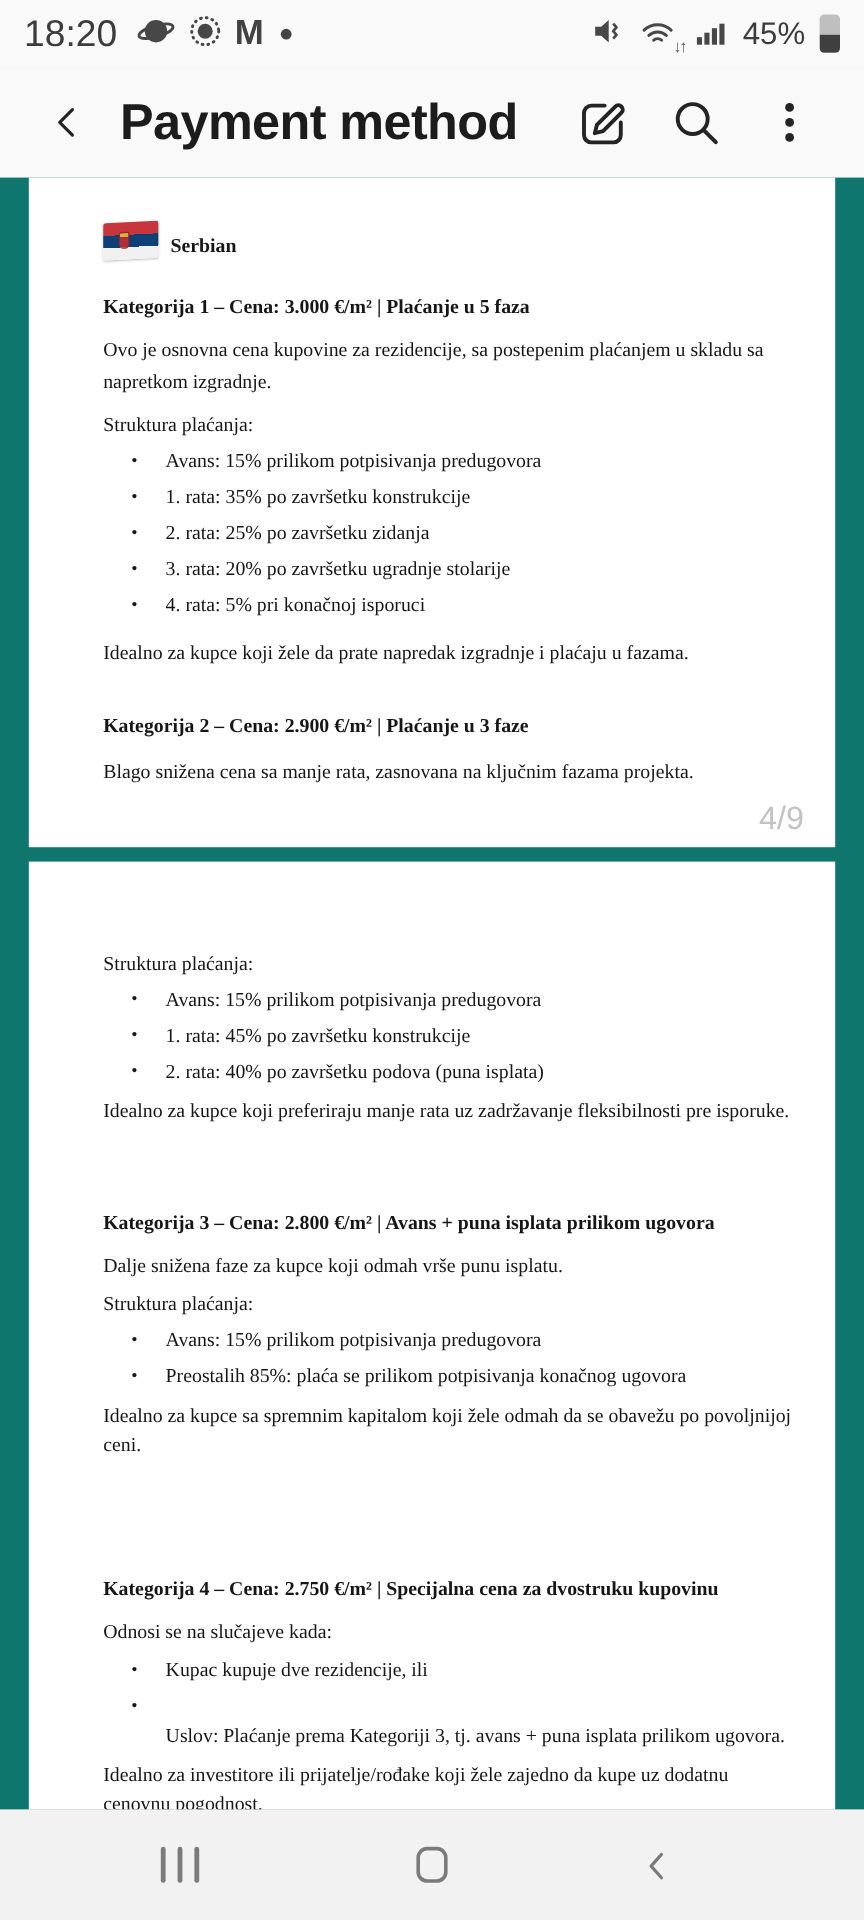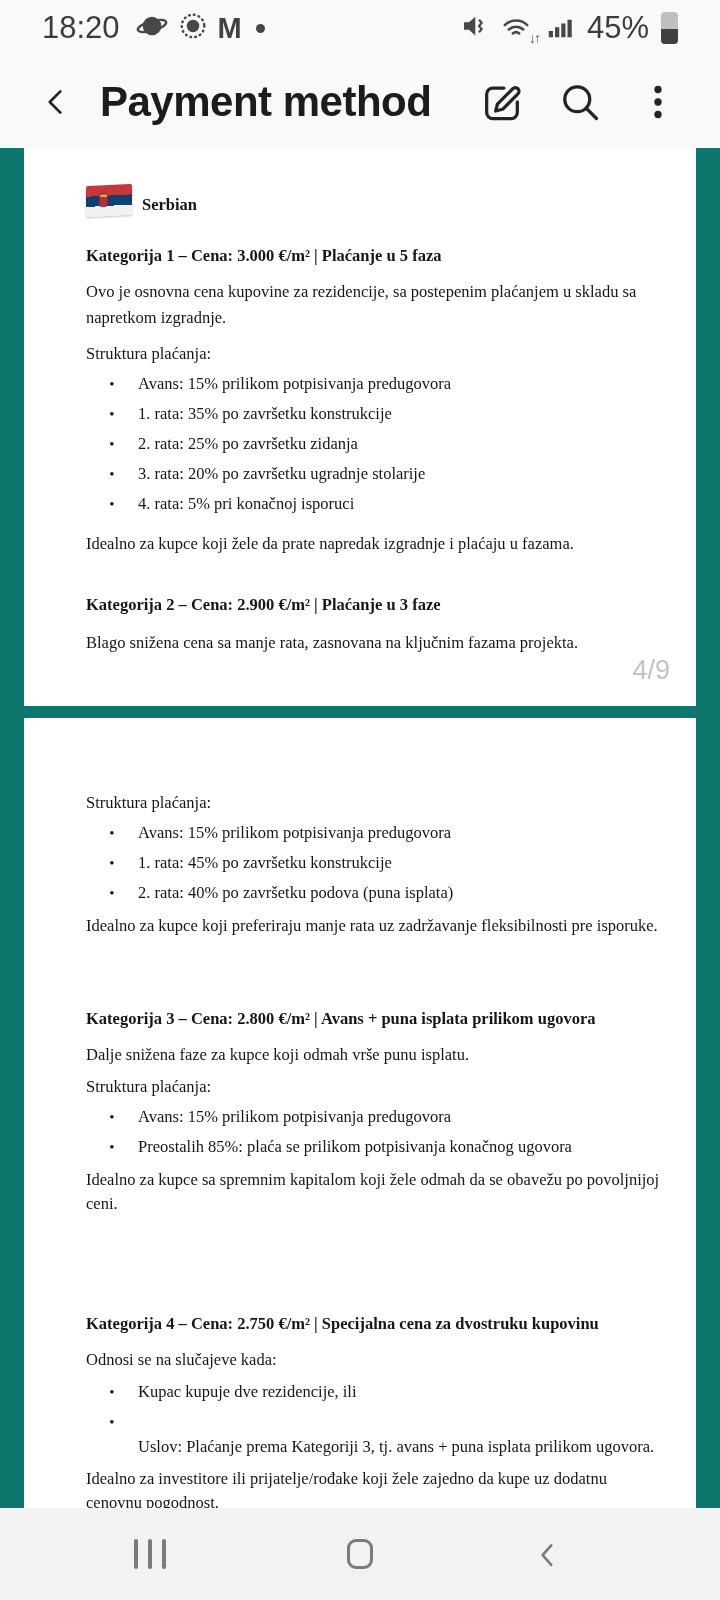--- a/index.html
+++ b/index.html
@@ -1,26 +1,26 @@
 <!DOCTYPE html>
 <html><head>
 <meta charset="utf-8">
 <style>
   * { margin:0; padding:0; box-sizing:border-box; }
   html,body { width:720px; height:1600px; overflow:hidden; background:#ededed;
               font-family:"Liberation Sans", sans-serif; }
 
   
   .status-bar { height:56px; background:#f9f9f9; display:flex; align-items:center;
-                justify-content:space-between; padding:0 42px; }
+                justify-content:space-between; padding:0 20px; }
   .sb-left, .sb-right { display:flex; align-items:center; gap:10px; }
   .sb-time { font-size:31px; color:#3c3c3c; letter-spacing:0; margin-right:6px; }
   .gmail-m { font-size:29px; font-weight:700; color:#424242; line-height:1; }
   .notif-dot { width:9px; height:9px; border-radius:50%; background:#454545; margin-left:4px; }
-  .sb-pct { font-size:31px; color:#3c3c3c; margin:16px 2px; }
+  .sb-pct { font-size:26px; color:#3c3c3c; margin:16px 2px; }
   .battery { width:17px; height:32px; border-radius:4px; background:#bfbfbf; position:relative; overflow:hidden; }
   .battery-fill { position:absolute; left:0; right:0; bottom:0; height:48%; background:#3f3f3f; }
   .wifi-wrap { position:relative; width:36px; height:32px; }
   .wifi-arrows { position:absolute; right:-4px; bottom:-2px; font-size:14px; color:#5a5a5a; letter-spacing:-2px; }
 
   
   .app-bar { height:92px; background:#f9f9f9; display:flex; align-items:center; padding:0 38px; }
   .back-btn { width:36px; height:44px; display:flex; align-items:center; justify-content:center; }
   .app-title { font-size:42px; font-weight:600; color:#1c1c1c; margin-left:26px; flex:1;
                white-space:nowrap; overflow:hidden; letter-spacing:-0.5px; }
@@ -48,21 +48,21 @@
   .h-cat1 { margin-top:29px; }
   .doc-p { line-height:26px; margin-top:12px; }
   .structure { margin-top:12px; line-height:22px; }
   .bullets { margin-top:8px; }
   .bullet-row { display:flex; line-height:22px; margin-bottom:8px; }
   .bullet-dot { width:24px; text-align:center; margin-left:14px; flex:none; font-size:15px; }
   .bullet-text { padding-left:14px; }
   .outro { margin-top:17px; line-height:24px; }
   .h-cat2 { margin-top:38px; }
   .p-cat2 { margin-top:14px; }
-  .page-num { position:absolute; right:26px; bottom:20px; font-family:"Liberation Sans",sans-serif;
+  .page-num { position:absolute; right:26px; bottom:8px; font-family:"Liberation Sans",sans-serif;
               font-size:27px; font-weight:300; color:#c2c2c2; }
 
   .h-cat3 { margin-top:70px; }
   .h-cat4 { margin-top:97px; }
   .outro-tight { margin-top:10px; line-height:24px; }
   .outro-x { margin-top:6px; line-height:24px; }
   .bullet-two-line .bullet-text { line-height:24px; }
   .final-note { margin-top:20px; margin-right:-18px; font-weight:700; font-size:28.5px;
                 line-height:35px; color:#0e0e0e; }
 

